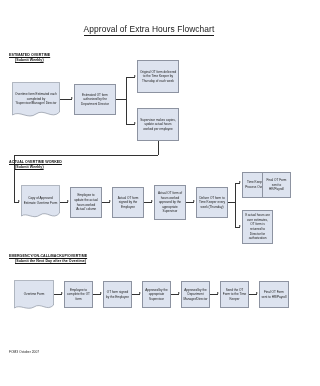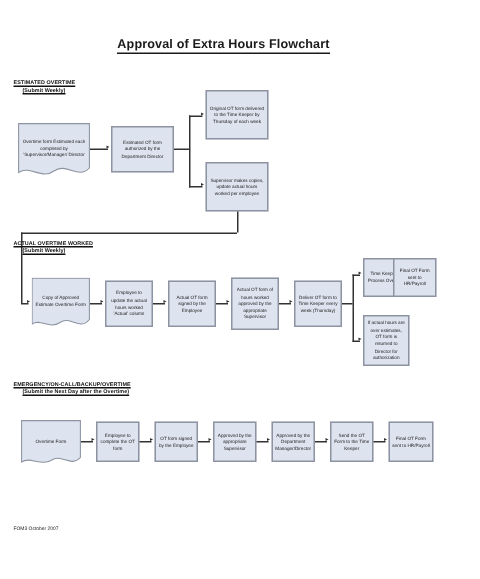--- a/index.html
+++ b/index.html
@@ -9,21 +9,21 @@
     font-family:"Liberation Sans", sans-serif;
     overflow:hidden;
     position:relative;
   }
   .page{position:absolute;inset:0;}
 
   
   .title{
     position:absolute;left:0;top:24px;width:298px;
     text-align:center;
-    font-size:8.4px;font-weight:700;color:#1a1a1a;
+    font-size:8.4px;font-weight:400;color:#1a1a1a;
     letter-spacing:.1px;
   }
   .title span{
     border-bottom:1px solid #1a1a1a;
     padding-bottom:1px;
   }
 
   
   .sec-head{
     position:absolute;

